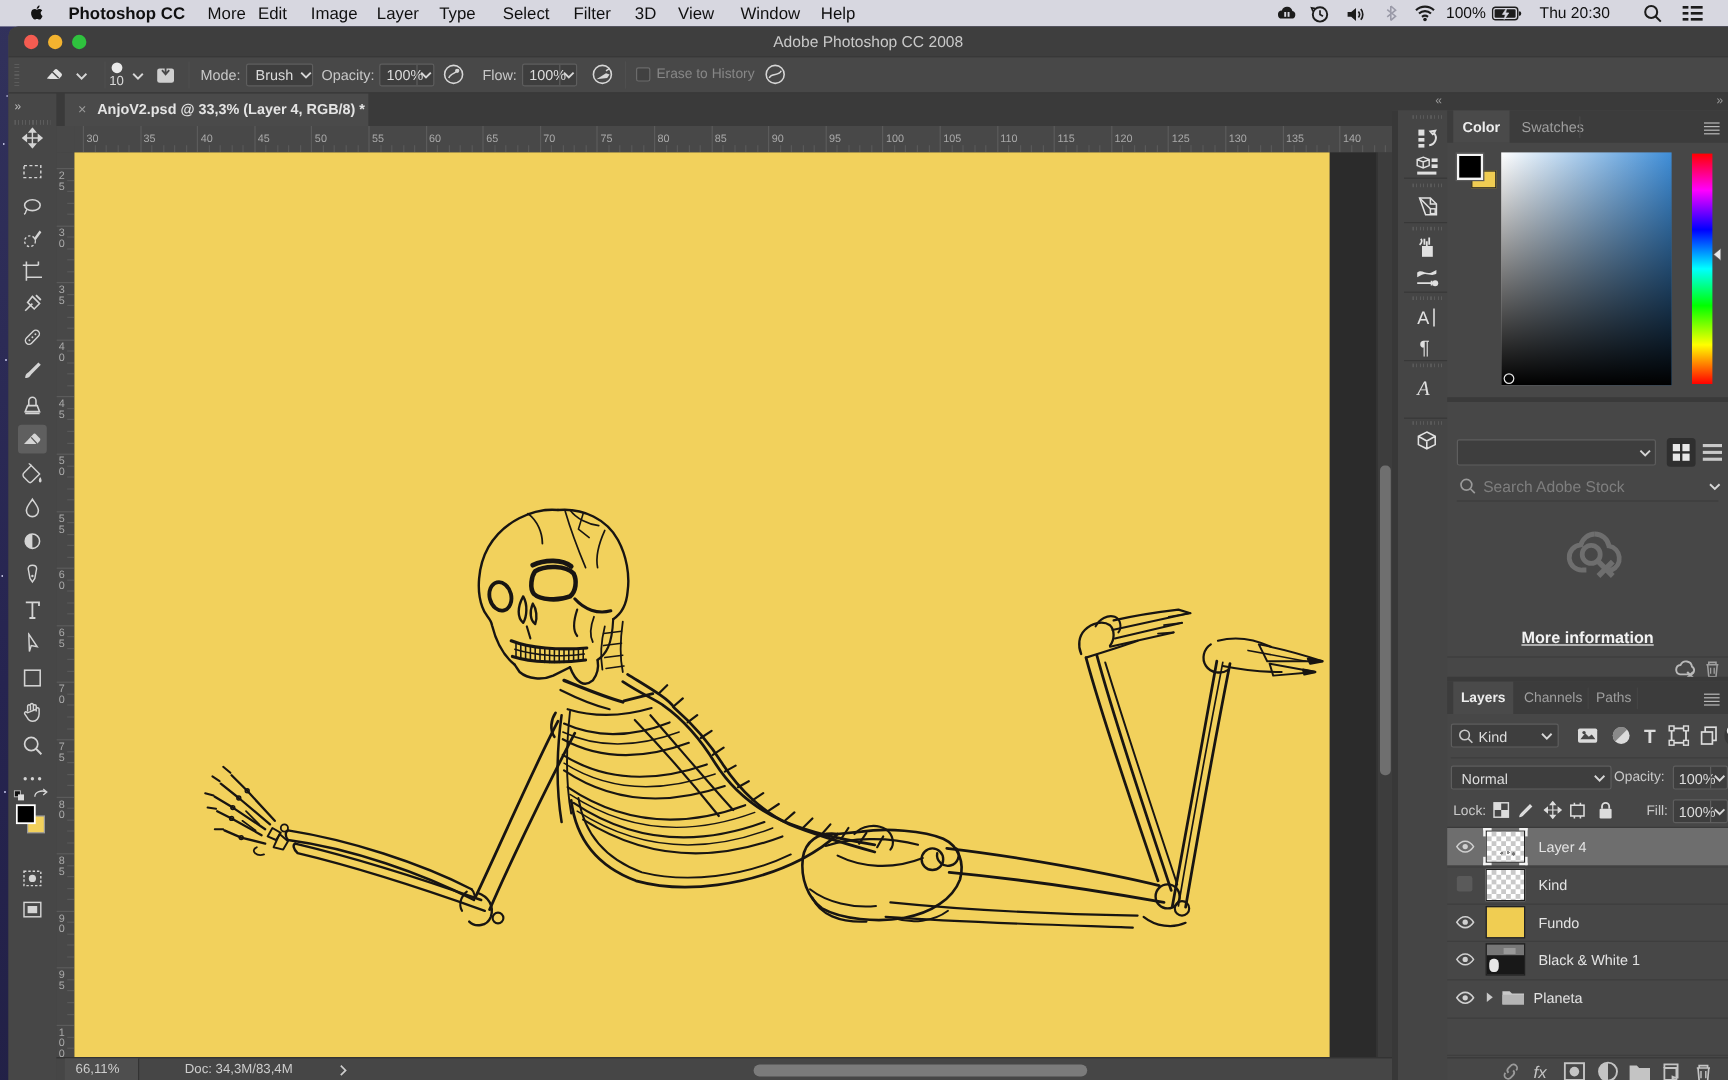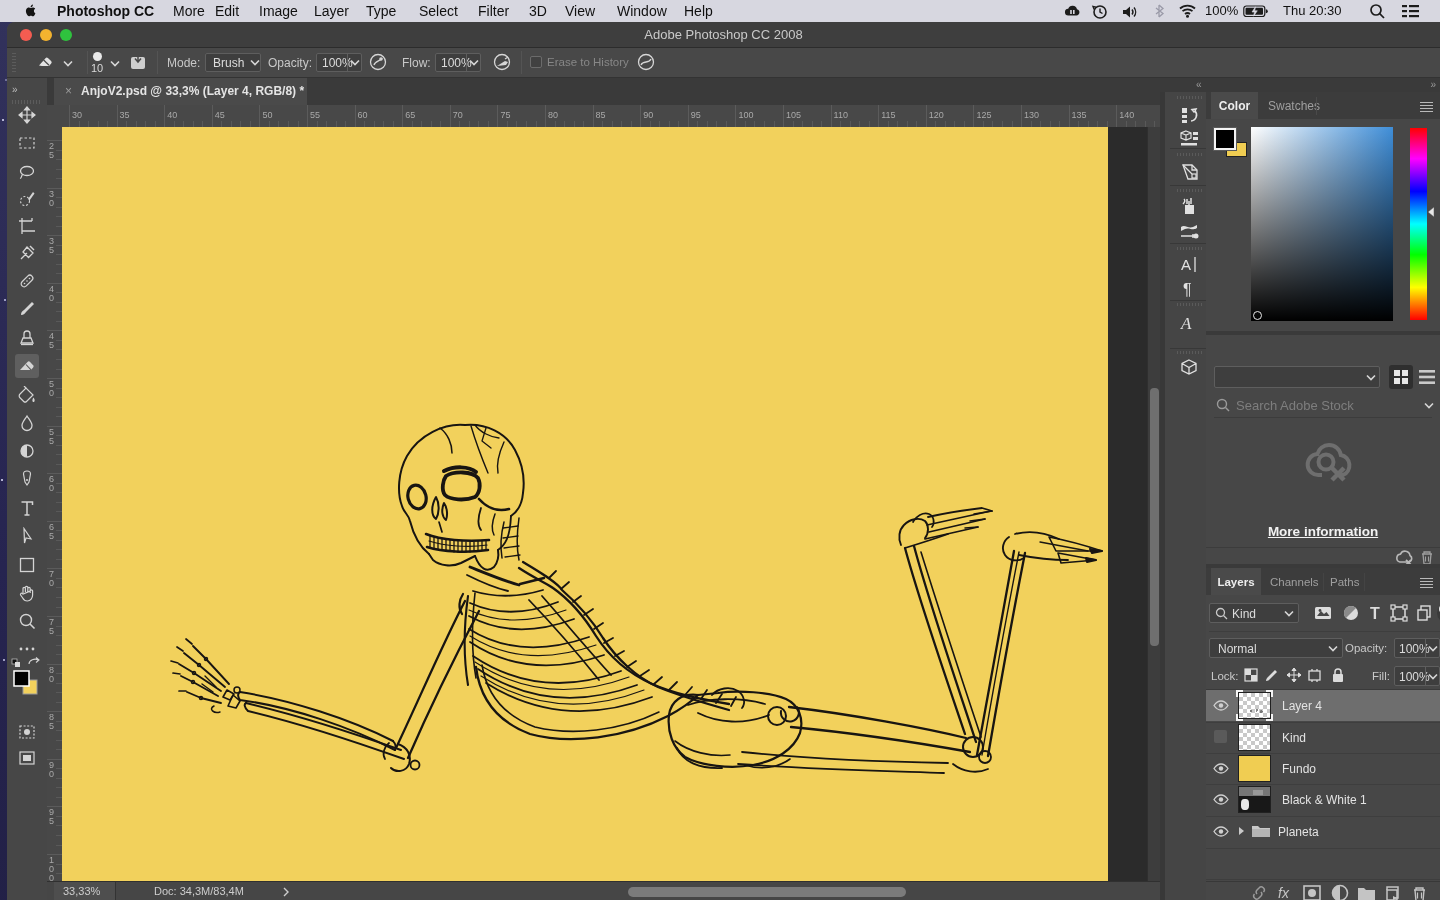--- a/index.html
+++ b/index.html
@@ -813,21 +813,21 @@
 <path d="M216,687 L205,676 M213,692 L202,684" stroke-width="1.4"></path>
 <path d="M192,644 l-6,-5 M183,651 l-6,-4 M178,663 l-7,-2 M180,674 l-7,-1 M186,691 l-7,0" stroke-width="1.7"></path>
 <path d="M214,706 C208,709 214,714 220,712" stroke-width="1.5"></path>
 </svg>
 </div>
     </div>
 <div class="abs" id="vscroll">
       <div id="vthumb"></div>
     </div>
 <div class="abs" id="statusbar">
-      <div style="position:absolute;left:7px;top:0;width:62px;height:18px;background:#4e4e4e;border-right:1px solid #333;padding-left:9px;">33,33%</div>
+      <div style="position:absolute;left:7px;top:0;width:62px;height:18px;background:#4e4e4e;border-right:1px solid #333;padding-left:9px;">66,11%</div>
       <div style="position:absolute;left:107px;top:0;">Doc: 34,3M/83,4M</div>
       <div style="position:absolute;left:236px;top:5px;">
         <svg width="7" height="10" viewBox="0 0 7 10" style="">
           <path d="M1 1l4 4-4 4" stroke="#cdcdcd" stroke-width="1.4" fill="none"></path>
         </svg>
       </div>
       <div id="hthumb"></div>
     </div>
 <div class="abs" id="rtopstrip">
 <div style="position:absolute;left:36px;top:1px;font-size:10px;">«</div>

